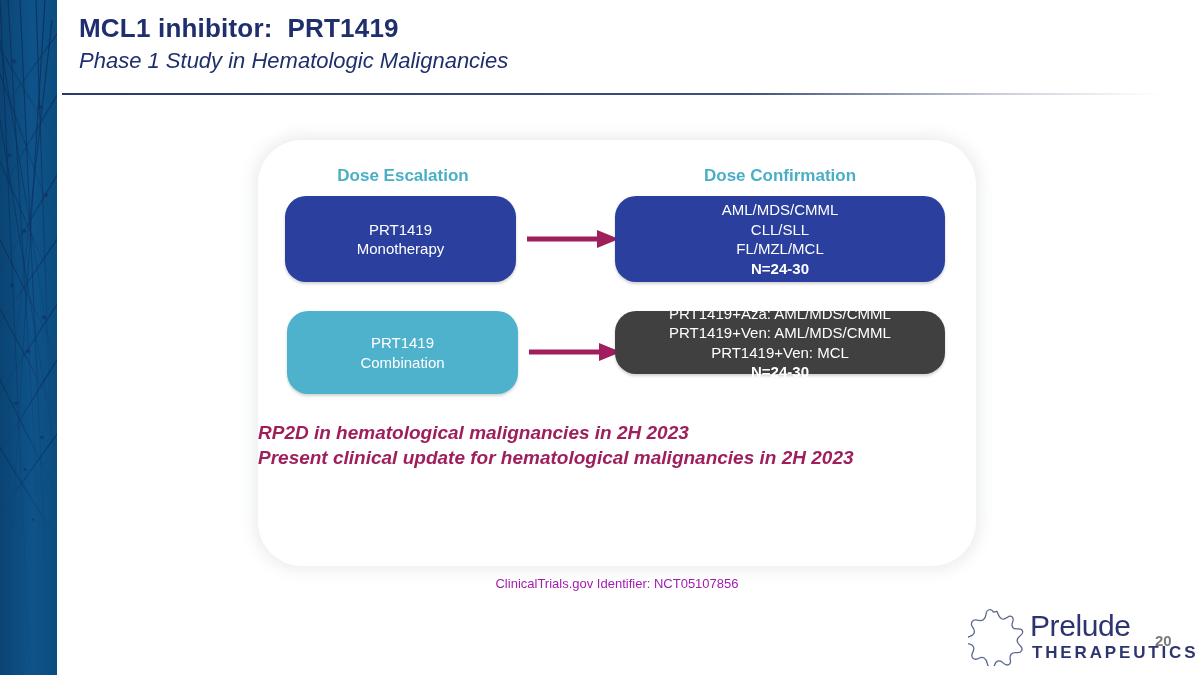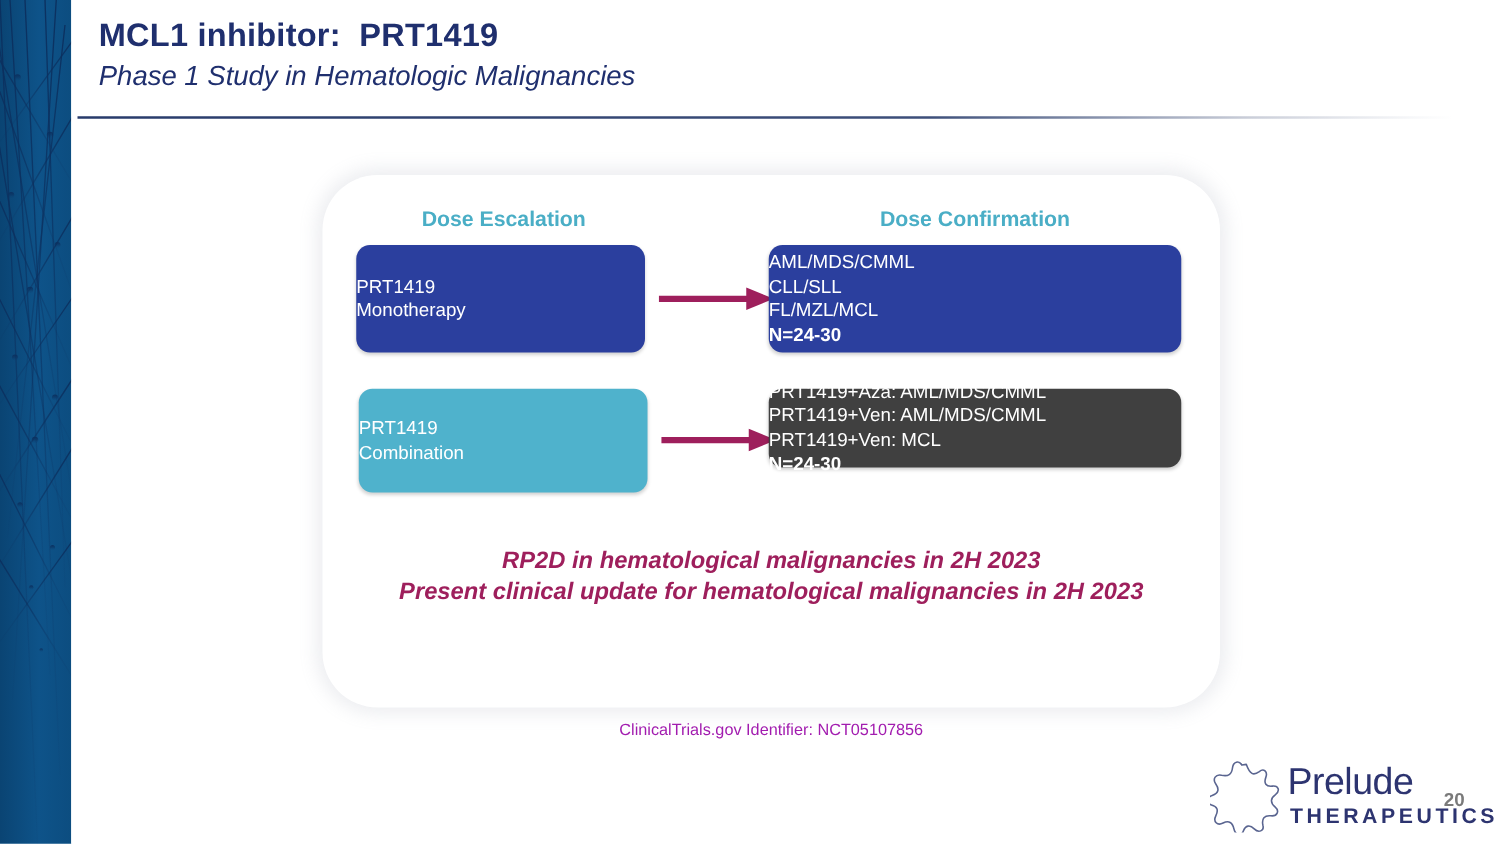--- a/index.html
+++ b/index.html
@@ -76,25 +76,25 @@
     font-weight: bold;
     color: #4aaec6;
     text-align: center;
   }
   .col-head.escalation { left: 296px; top: 166px; width: 214px; }
   .col-head.confirmation { left: 648px; top: 166px; width: 264px; }
 
   
   .flow-box {
     position: absolute;
-    border-radius: 11px;
+    border-radius: 21px;
     color: #ffffff;
     display: flex;
     flex-direction: column;
-    align-items: flex-start;
+    align-items: center;
     justify-content: center;
     text-align: center;
     font-size: 15px;
     line-height: 1.3;
     box-shadow: 0 2px 3px rgba(0,0,0,0.18);
   }
   .flow-box .line { display: block; }
   .flow-box .line.bold { font-weight: bold; }
 
   .box-mono     { left: 285px; top: 196px; width: 231px; height: 86px;  background: #2b3f9e; }
@@ -106,23 +106,22 @@
   .arrow {
     position: absolute;
     height: 22px;
   }
   .arrow.row1 { left: 527px; top: 228px; width: 92px; }
   .arrow.row2 { left: 529px; top: 341px; width: 92px; }
 
   
   .callout {
     position: absolute;
-    left: 258px; top: 436px;
+    left: 258px; top: 420px;
     width: 718px;
-    text-align: center;
     color: #9e1f5c;
     font-size: 19px;
     font-weight: bold;
     font-style: italic;
     line-height: 1.33;
   }
   .callout .line { display: block; }
 
   
   .footnote {

